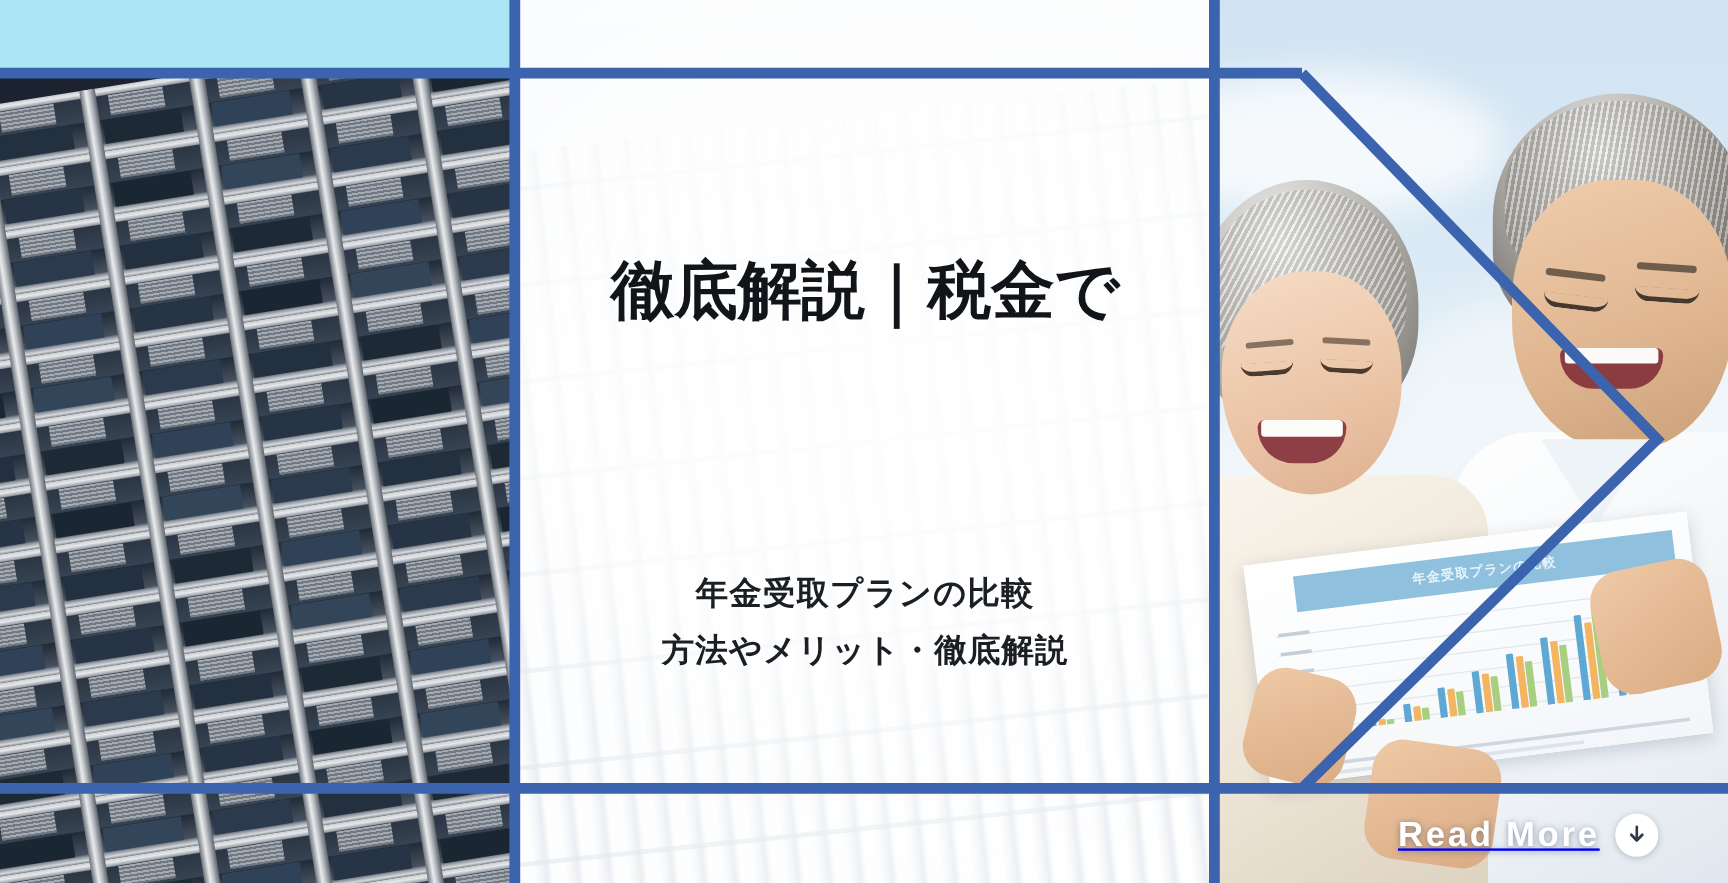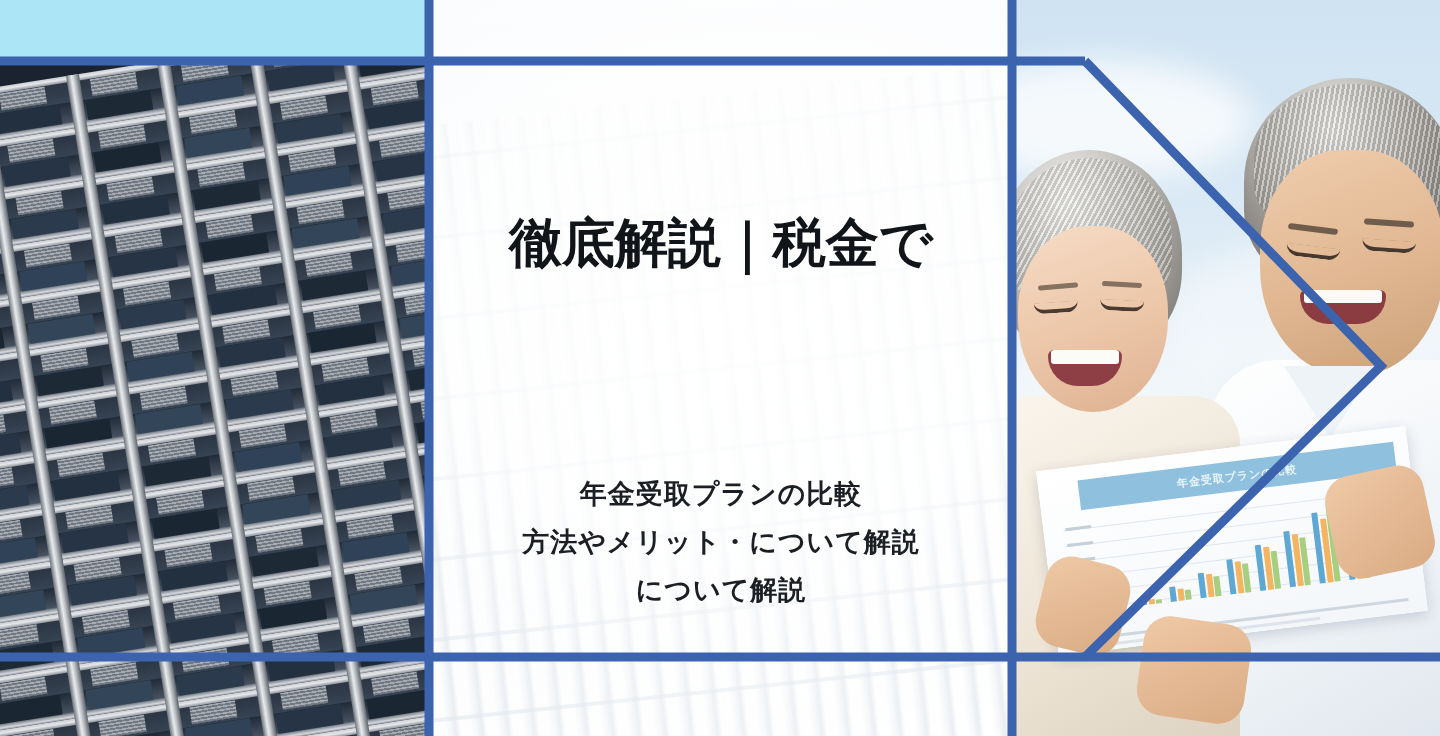--- a/index.html
+++ b/index.html
@@ -445,18 +445,25 @@
       <path d="M 1012 -5 L 1012 741"></path>
     </g>
   </svg>
 
   <div class="headline">
     <div class="ln">徹底解説｜税金で</div>
   </div>
 
   <div class="sub">
     <div class="sl">年金受取プランの比較</div>
-    <div class="sl">方法やメリット・について解説</div>
-    <div class="sl">について解説</div>
+    <div class="sl">方法やメリット・徹底解説</div>
   </div>
 
+  <a class="read-more" href="#">
+    <span class="txt">Read More</span>
+    <span class="arrow-circle">
+      <svg width="20" height="20" viewBox="0 0 20 20" aria-hidden="true">
+        <path d="M10 3 L10 14 M5.4 9.6 L10 14.4 L14.6 9.6" fill="none" stroke="#2f3a46" stroke-width="2.2" stroke-linecap="round" stroke-linejoin="round"></path>
+      </svg>
+    </span>
+  </a>
 
 </div>
 
 </body></html>

